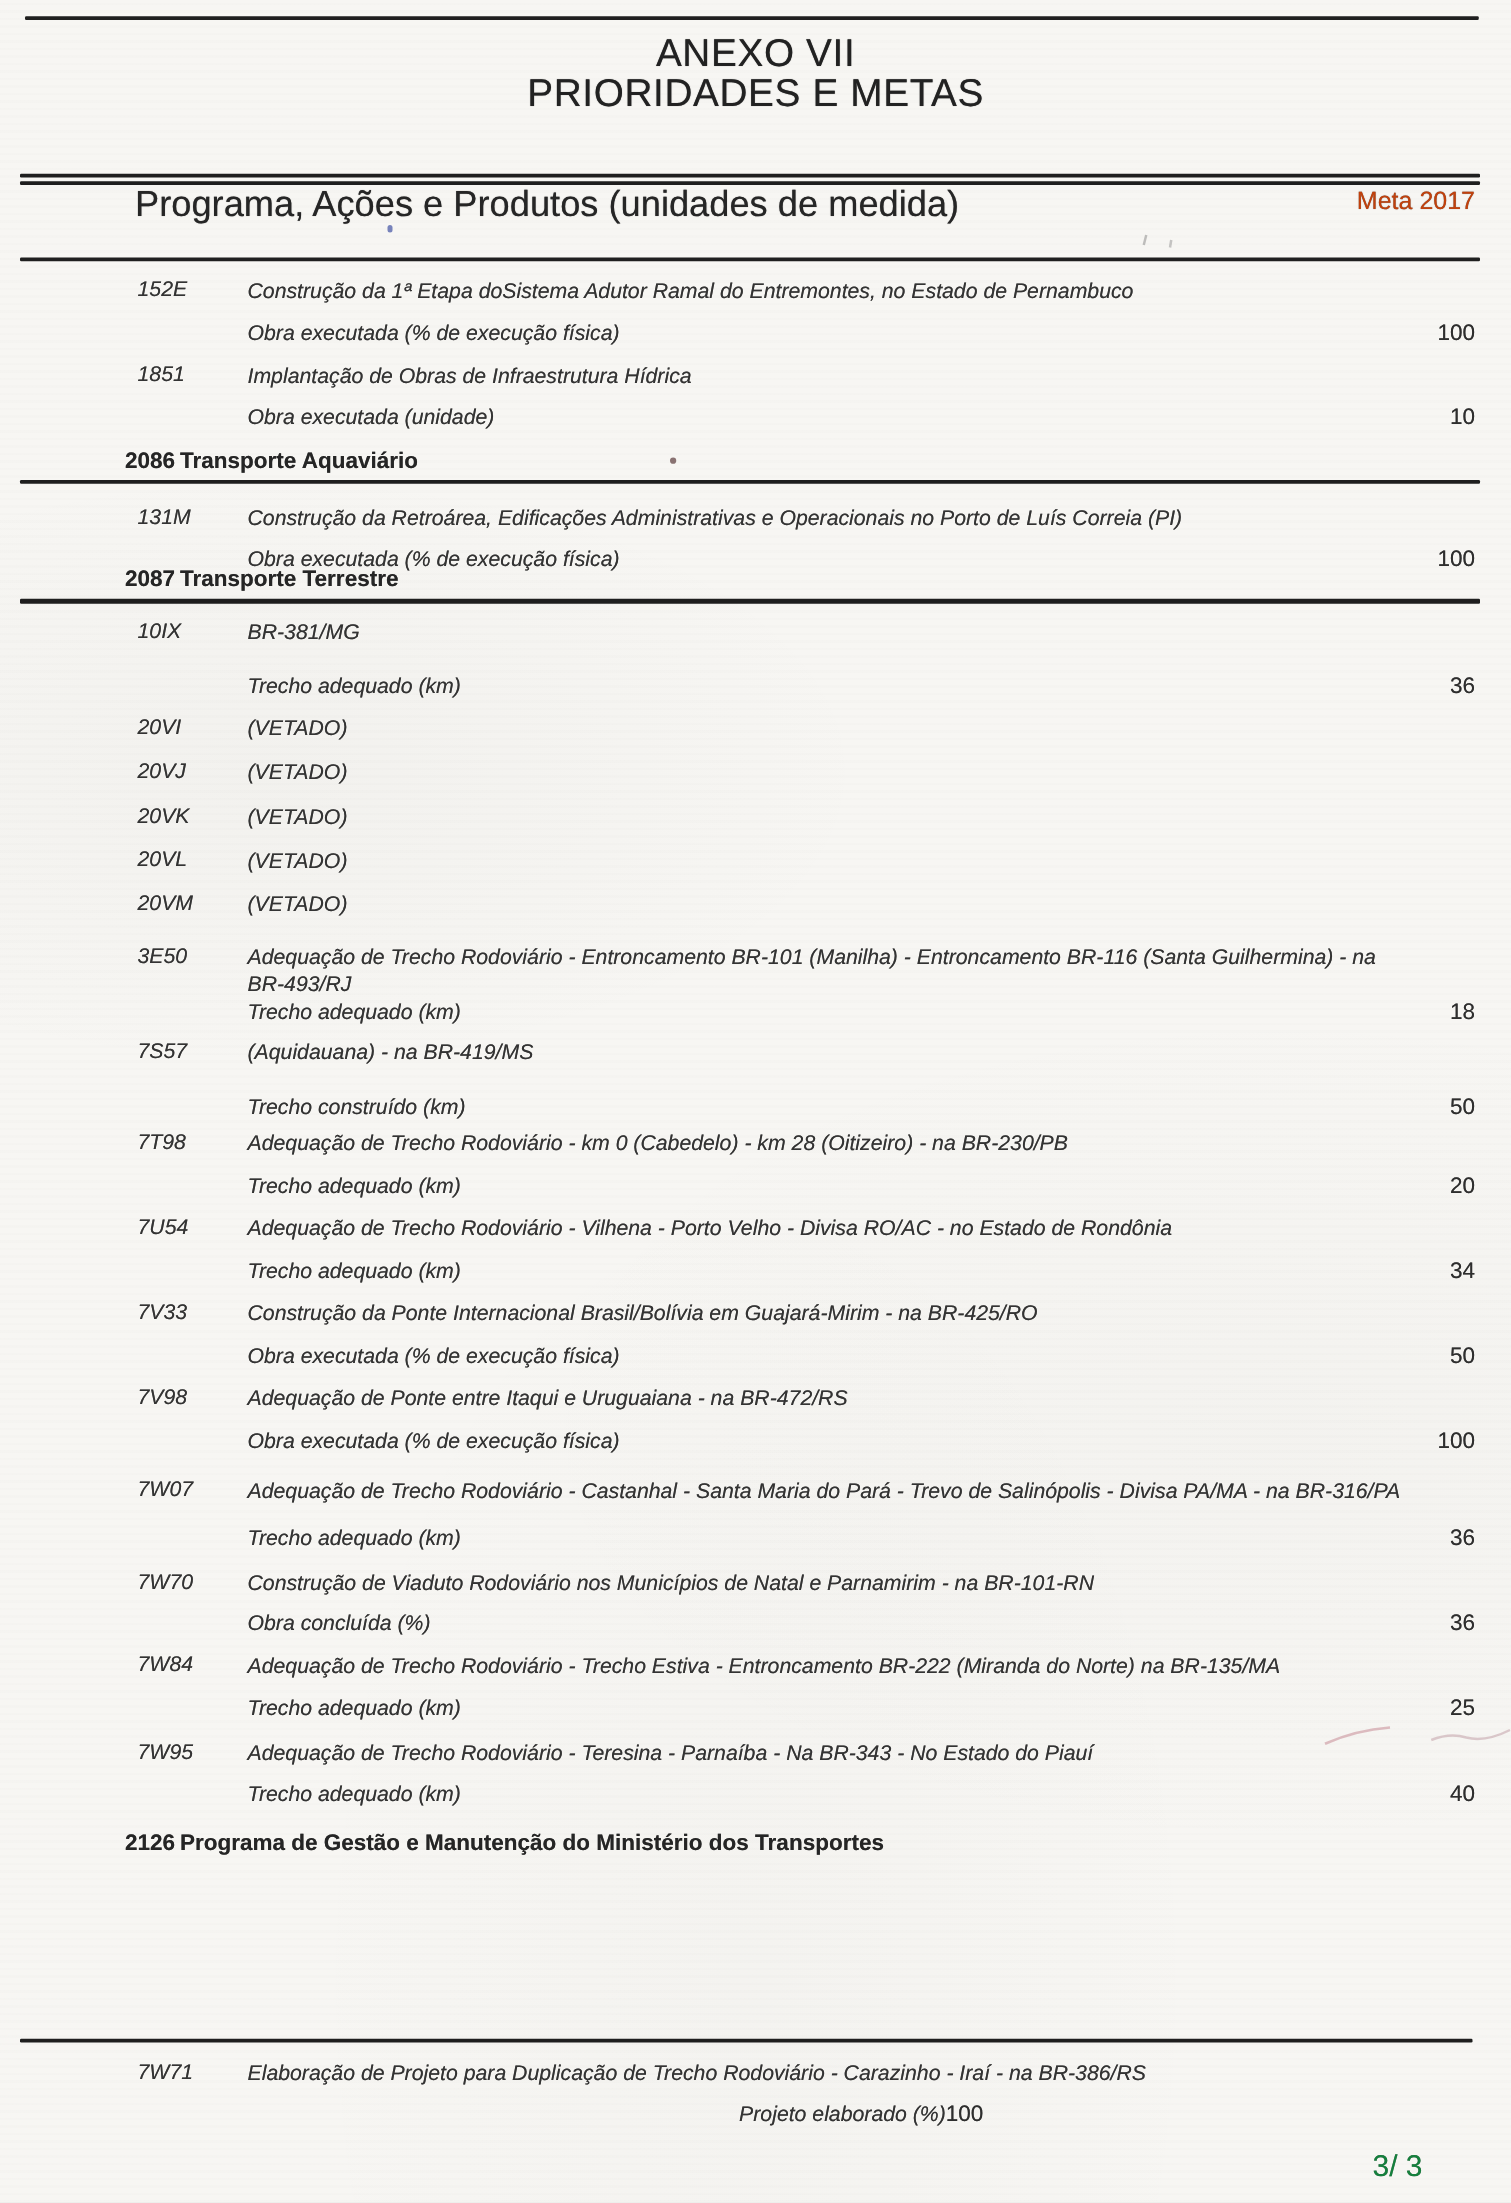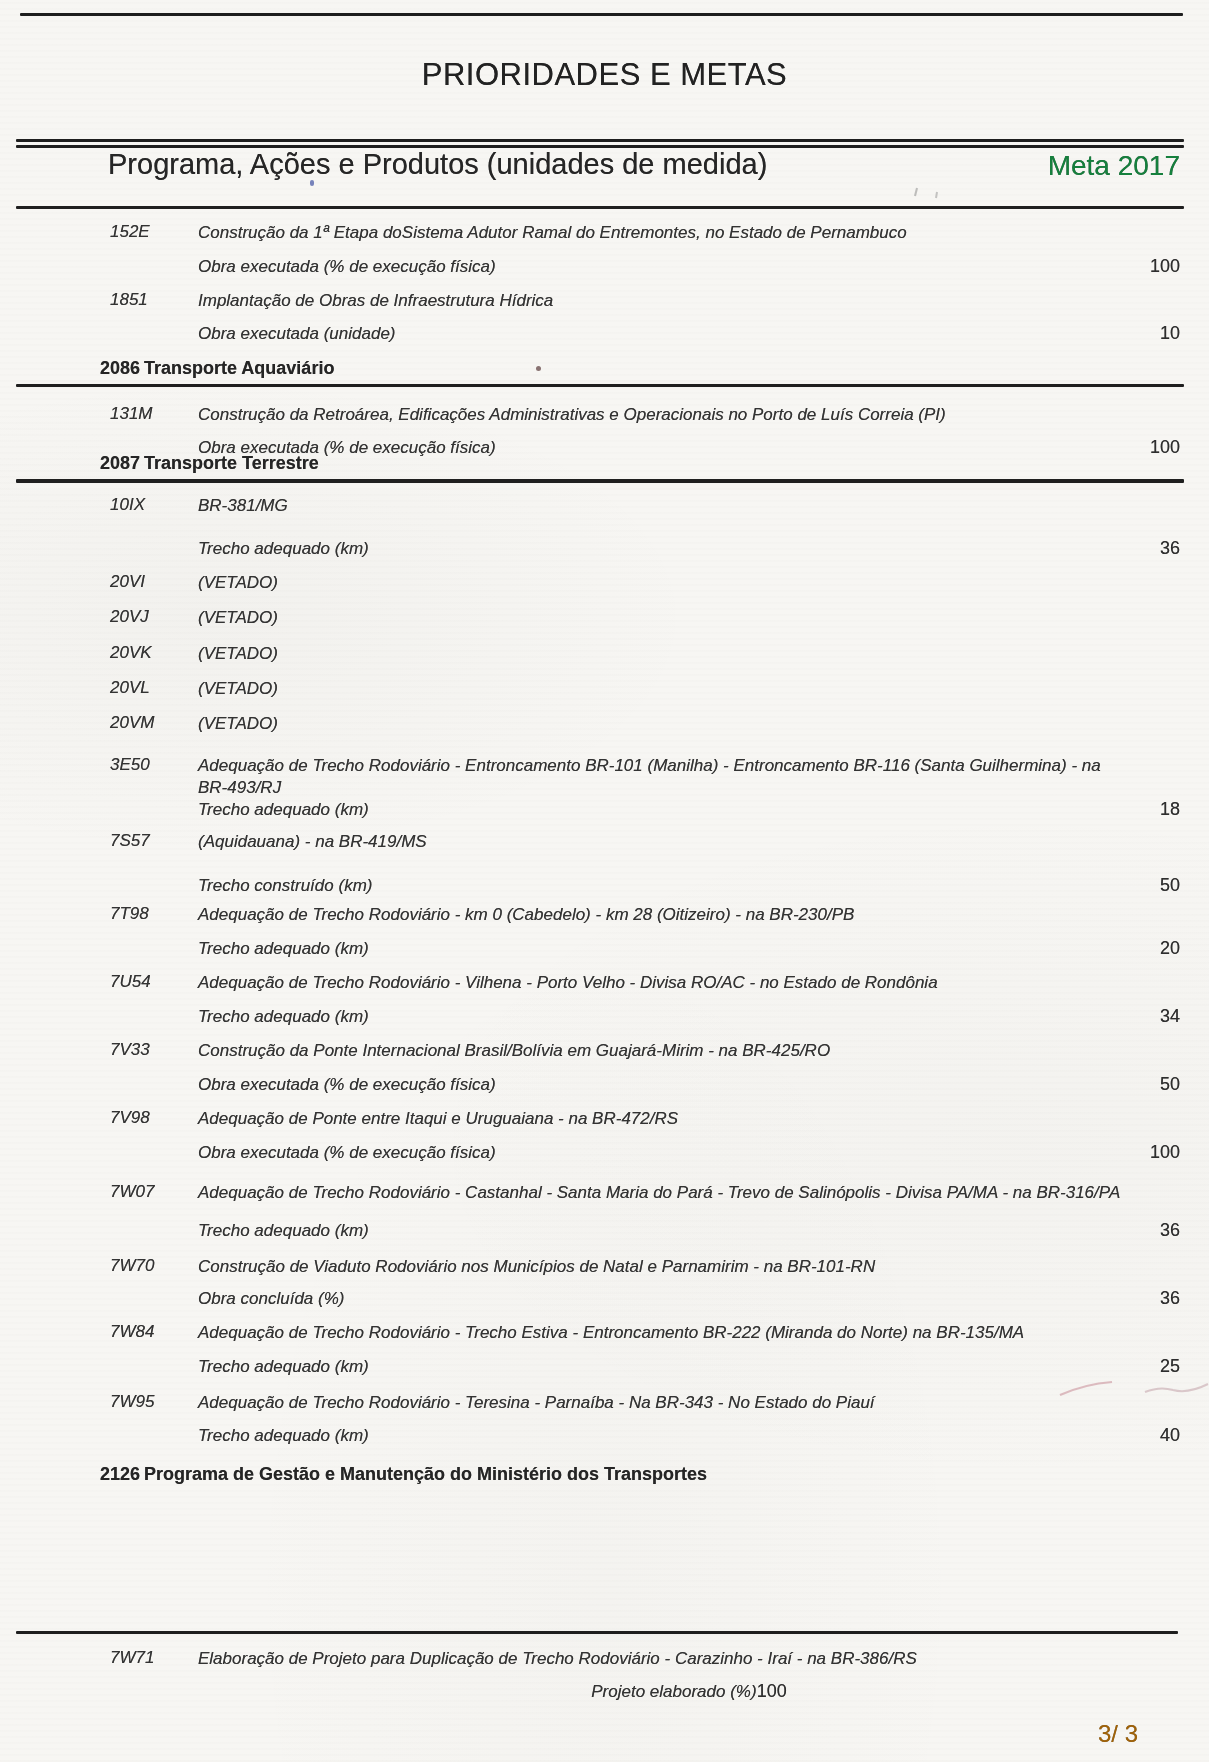--- a/index.html
+++ b/index.html
@@ -25,21 +25,21 @@
   }
   .section-heading{
     position:absolute;left:180px;font-size:25px;color:#222;
     text-shadow:0 0 0.6px rgba(30,30,30,0.7);
   }
   .col-header-left{
     position:absolute;left:108px;top:148px;font-size:29px;color:#262626;
     text-shadow:0 0 0.6px rgba(30,30,30,0.7);
   }
   .col-header-right{
-    position:absolute;right:29px;top:150px;font-size:28px;color:#15803d;
+    position:absolute;right:29px;top:150px;font-size:20px;color:#c2410c;
     text-shadow:0 0 0.6px rgba(30,30,30,0.7);
   }
   .code{
     position:absolute;left:110px;font-size:17px;font-style:italic;color:#333;
     text-shadow:0 0 0.5px rgba(40,40,40,0.65);
   }
   .desc{
     position:absolute;left:198px;width:1000px;font-size:17px;font-style:italic;
     line-height:22px;color:#333;text-shadow:0 0 0.5px rgba(40,40,40,0.65);
   }
@@ -56,38 +56,39 @@
   }
   .pcode{
     position:absolute;left:100px;font-size:18px;font-weight:bold;color:#252525;
     text-shadow:0 0 0.5px rgba(30,30,30,0.6);
   }
   .pname{
     position:absolute;left:144px;font-size:18px;font-weight:bold;color:#252525;
     text-shadow:0 0 0.5px rgba(30,30,30,0.6);
   }
   .page-number{
-    position:absolute;left:1098px;top:1720px;font-size:24px;color:#a16207;
+    position:absolute;left:1098px;top:1720px;font-size:24px;color:#15803d;
     text-shadow:0 0 0.5px rgba(40,40,40,0.6);
   }
   .mark{position:absolute;pointer-events:none;}
 </style>
 </head>
 <body>
 
 <div class="page">
 
   <div class="rule" style="top:13px;left:20px;width:1163px;"></div>
   <div class="rule" style="top:139px;"></div>
   <div class="rule" style="top:145px;"></div>
   <div class="rule" style="top:206px;"></div>
   <div class="rule" style="top:384px;"></div>
   <div class="rule" style="top:479px;height:4px;"></div>
   <div class="rule" style="top:1631px;width:1162px;"></div>
 
+  <div class="title" style="top:25px;">ANEXO VII</div>
   <div class="title" style="top:57px;">PRIORIDADES E METAS</div>
 
   <div class="col-header-left">Programa, Ações e Produtos (unidades de medida)</div>
   <div class="col-header-right">Meta 2017</div>
 
   <div id="rows">
       <div class="code" style="top: 222px;">152E</div>
       <div class="desc" style="top: 222px;">
         <div>Construção da 1ª Etapa doSistema Adutor Ramal do Entremontes, no Estado de Pernambuco</div>
       </div>

